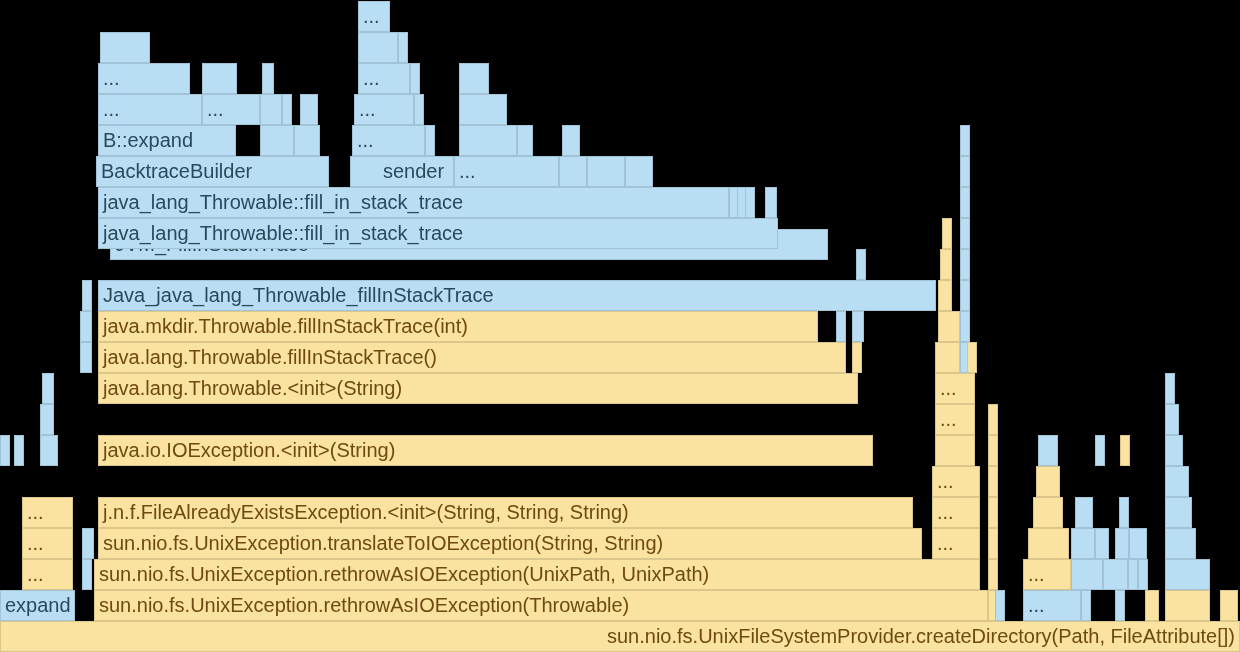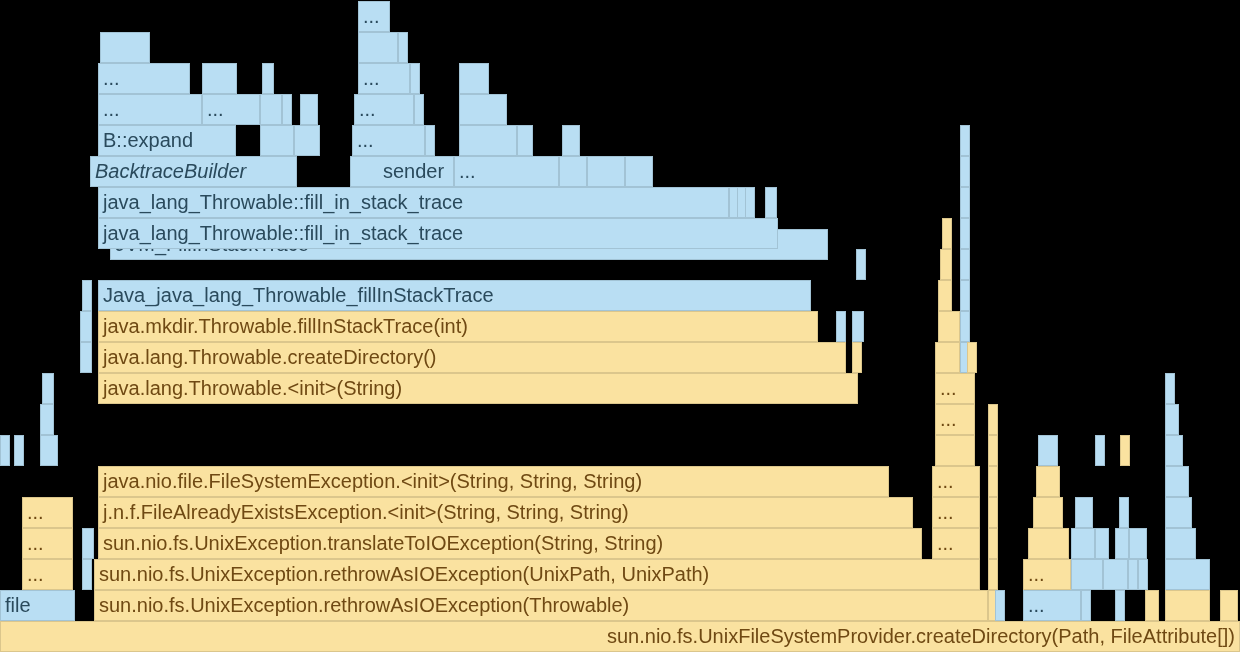--- a/index.html
+++ b/index.html
@@ -5,21 +5,21 @@
 html,body{margin:0;padding:0;background:#000;width:1240px;height:652px;overflow:hidden;font-family:-apple-system,"SF Pro Text","Helvetica Neue",Arial,sans-serif;}
 .canvas{position:relative;width:1240px;height:652px;}
 .f{position:absolute;height:31px;box-sizing:border-box;border:1px solid rgba(0,0,0,.12);overflow:hidden;white-space:nowrap;font-size:20px;line-height:29px;padding:0 4px;}
 .j{background:#fae2a0;color:#6f4913;} 
 .c{background:#b9def3;color:#2a4a5c;} 
 </style>
 </head>
 <body>
 <div class="canvas" id="canvas">
     <div class="f j" style="left: 0px; width: 1240px; bottom: 0px; text-align: right;">sun.nio.fs.UnixFileSystemProvider.createDirectory(Path, FileAttribute[])</div>
-    <div class="f c" style="left: 0px; width: 75px; bottom: 31px;">file</div>
+    <div class="f c" style="left: 0px; width: 75px; bottom: 31px;">expand</div>
     <div class="f j" style="left: 94px; width: 894px; bottom: 31px;">sun.nio.fs.UnixException.rethrowAsIOException(Throwable)</div>
     <div class="f j" style="left: 988px; width: 7px; bottom: 31px;"></div>
     <div class="f c" style="left: 995px; width: 7px; bottom: 31px;"></div>
     <div class="f c" style="left: 1023px; width: 58px; bottom: 31px;">...</div>
     <div class="f c" style="left: 1081px; width: 10px; bottom: 31px;"></div>
     <div class="f c" style="left: 1115px; width: 8px; bottom: 31px;"></div>
     <div class="f j" style="left: 1145px; width: 14px; bottom: 31px;"></div>
     <div class="f j" style="left: 1165px; width: 45px; bottom: 31px;"></div>
     <div class="f j" style="left: 1220px; width: 18px; bottom: 31px;"></div>
     <div class="f j" style="left: 22px; width: 51px; bottom: 62px;">...</div>
@@ -44,72 +44,72 @@
     <div class="f c" style="left: 1129px; width: 18px; bottom: 93px;"></div>
     <div class="f c" style="left: 1165px; width: 31px; bottom: 93px;"></div>
     <div class="f j" style="left: 22px; width: 51px; bottom: 124px;">...</div>
     <div class="f j" style="left: 98px; width: 815px; bottom: 124px;">j.n.f.FileAlreadyExistsException.&lt;init&gt;(String, String, String)</div>
     <div class="f j" style="left: 932px; width: 48px; bottom: 124px;">...</div>
     <div class="f j" style="left: 988px; width: 7px; bottom: 124px;"></div>
     <div class="f j" style="left: 1033px; width: 30px; bottom: 124px;"></div>
     <div class="f c" style="left: 1075px; width: 18px; bottom: 124px;"></div>
     <div class="f c" style="left: 1119px; width: 10px; bottom: 124px;"></div>
     <div class="f c" style="left: 1165px; width: 27px; bottom: 124px;"></div>
-    <div class="f j" style="left: 98px; width: 791px; bottom: 155px;">java.nio.file.FileSystemException.&lt;init&gt;(String, String, String)</div>
     <div class="f j" style="left: 932px; width: 48px; bottom: 155px;">...</div>
     <div class="f j" style="left: 988px; width: 7px; bottom: 155px;"></div>
     <div class="f j" style="left: 1036px; width: 24px; bottom: 155px;"></div>
     <div class="f c" style="left: 1165px; width: 24px; bottom: 155px;"></div>
     <div class="f c" style="left: 0px; width: 8px; bottom: 186px;"></div>
     <div class="f c" style="left: 14px; width: 8px; bottom: 186px;"></div>
     <div class="f c" style="left: 40px; width: 18px; bottom: 186px;"></div>
+    <div class="f j" style="left: 98px; width: 775px; bottom: 186px;">java.io.IOException.&lt;init&gt;(String)</div>
     <div class="f j" style="left: 935px; width: 40px; bottom: 186px;"></div>
     <div class="f j" style="left: 988px; width: 7px; bottom: 186px;"></div>
     <div class="f c" style="left: 1038px; width: 20px; bottom: 186px;"></div>
     <div class="f c" style="left: 1095px; width: 8px; bottom: 186px;"></div>
     <div class="f j" style="left: 1120px; width: 8px; bottom: 186px;"></div>
     <div class="f c" style="left: 1165px; width: 18px; bottom: 186px;"></div>
     <div class="f c" style="left: 40px; width: 14px; bottom: 217px;"></div>
     <div class="f j" style="left: 935px; width: 40px; bottom: 217px;">...</div>
     <div class="f j" style="left: 988px; width: 7px; bottom: 217px;"></div>
     <div class="f c" style="left: 1165px; width: 14px; bottom: 217px;"></div>
     <div class="f c" style="left: 42px; width: 12px; bottom: 248px;"></div>
     <div class="f j" style="left: 98px; width: 760px; bottom: 248px;">java.lang.Throwable.&lt;init&gt;(String)</div>
     <div class="f j" style="left: 935px; width: 40px; bottom: 248px;">...</div>
     <div class="f c" style="left: 1165px; width: 10px; bottom: 248px;"></div>
     <div class="f c" style="left: 80px; width: 12px; bottom: 279px;"></div>
-    <div class="f j" style="left: 98px; width: 748px; bottom: 279px;">java.lang.Throwable.createDirectory()</div>
+    <div class="f j" style="left: 98px; width: 748px; bottom: 279px;">java.lang.Throwable.fillInStackTrace()</div>
     <div class="f j" style="left: 852px; width: 10px; bottom: 279px;"></div>
     <div class="f j" style="left: 935px; width: 25px; bottom: 279px;"></div>
     <div class="f c" style="left: 960px; width: 7px; bottom: 279px;"></div>
     <div class="f j" style="left: 967px; width: 7px; bottom: 279px;"></div>
     <div class="f c" style="left: 80px; width: 12px; bottom: 310px;"></div>
     <div class="f j" style="left: 98px; width: 720px; bottom: 310px;">java.mkdir.Throwable.fillInStackTrace(int)</div>
     <div class="f c" style="left: 836px; width: 10px; bottom: 310px;"></div>
     <div class="f c" style="left: 852px; width: 12px; bottom: 310px;"></div>
     <div class="f j" style="left: 938px; width: 22px; bottom: 310px;"></div>
     <div class="f c" style="left: 960px; width: 7px; bottom: 310px;"></div>
     <div class="f c" style="left: 82px; width: 10px; bottom: 341px;"></div>
-    <div class="f c" style="left: 98px; width: 713px; bottom: 341px;">Java_java_lang_Throwable_fillInStackTrace</div>
+    <div class="f c" style="left: 98px; width: 838px; bottom: 341px;">Java_java_lang_Throwable_fillInStackTrace</div>
     <div class="f j" style="left: 938px; width: 14px; bottom: 341px;"></div>
     <div class="f c" style="left: 960px; width: 7px; bottom: 341px;"></div>
     <div class="f c" style="left: 98px; width: 718px; bottom: 392px; margin-left: 12px;">JVM_FillInStackTrace</div>
     <div class="f c" style="left: 856px; width: 8px; bottom: 372px;"></div>
     <div class="f j" style="left: 940px; width: 12px; bottom: 372px;"></div>
     <div class="f c" style="left: 960px; width: 7px; bottom: 372px;"></div>
     <div class="f c" style="left: 98px; width: 680px; bottom: 403px;">java_lang_Throwable::fill_in_stack_trace</div>
     <div class="f j" style="left: 942px; width: 10px; bottom: 403px;"></div>
     <div class="f c" style="left: 960px; width: 7px; bottom: 403px;"></div>
     <div class="f c" style="left: 98px; width: 631px; bottom: 434px;">java_lang_Throwable::fill_in_stack_trace</div>
     <div class="f c" style="left: 729px; width: 8px; bottom: 434px;"></div>
     <div class="f c" style="left: 737px; width: 8px; bottom: 434px;"></div>
     <div class="f c" style="left: 745px; width: 8px; bottom: 434px;"></div>
     <div class="f c" style="left: 765px; width: 12px; bottom: 434px;"></div>
     <div class="f c" style="left: 960px; width: 7px; bottom: 434px;"></div>
-    <div class="f c" style="left: 90px; width: 207px; bottom: 465px; font-style: italic;">BacktraceBuilder</div>
+    <div class="f c" style="left: 96px; width: 233px; bottom: 465px;">BacktraceBuilder</div>
     <div class="f c" style="left: 350px; width: 104px; bottom: 465px; padding-left: 32px;">sender</div>
     <div class="f c" style="left: 454px; width: 105px; bottom: 465px;">...</div>
     <div class="f c" style="left: 559px; width: 28px; bottom: 465px;"></div>
     <div class="f c" style="left: 587px; width: 38px; bottom: 465px;"></div>
     <div class="f c" style="left: 625px; width: 28px; bottom: 465px;"></div>
     <div class="f c" style="left: 960px; width: 7px; bottom: 465px;"></div>
     <div class="f c" style="left: 98px; width: 138px; bottom: 496px;">B::expand</div>
     <div class="f c" style="left: 260px; width: 34px; bottom: 496px;"></div>
     <div class="f c" style="left: 294px; width: 26px; bottom: 496px;"></div>
     <div class="f c" style="left: 352px; width: 73px; bottom: 496px;">...</div>

